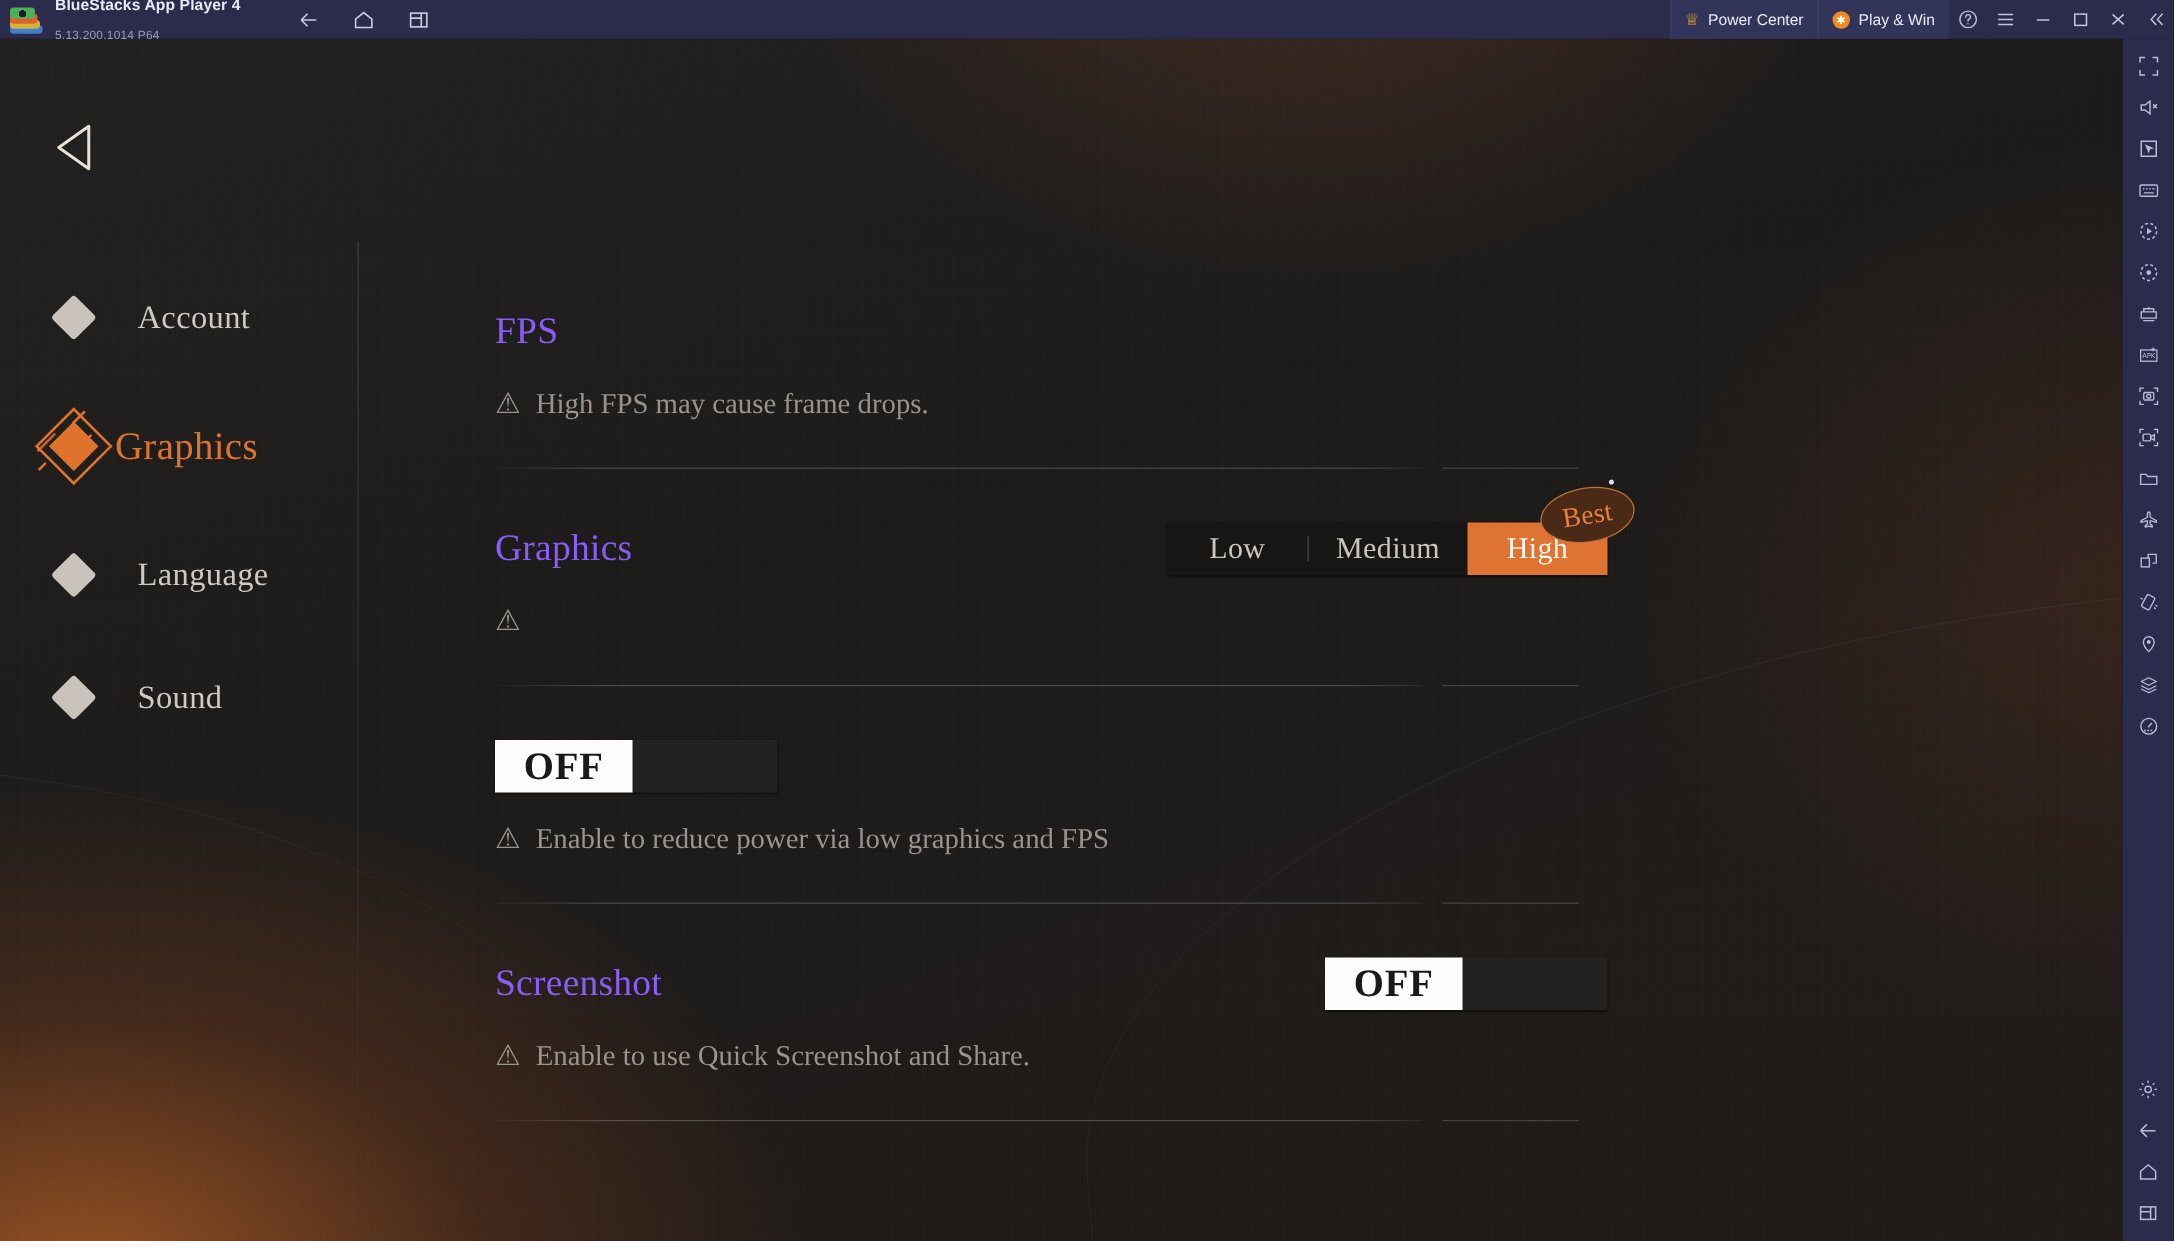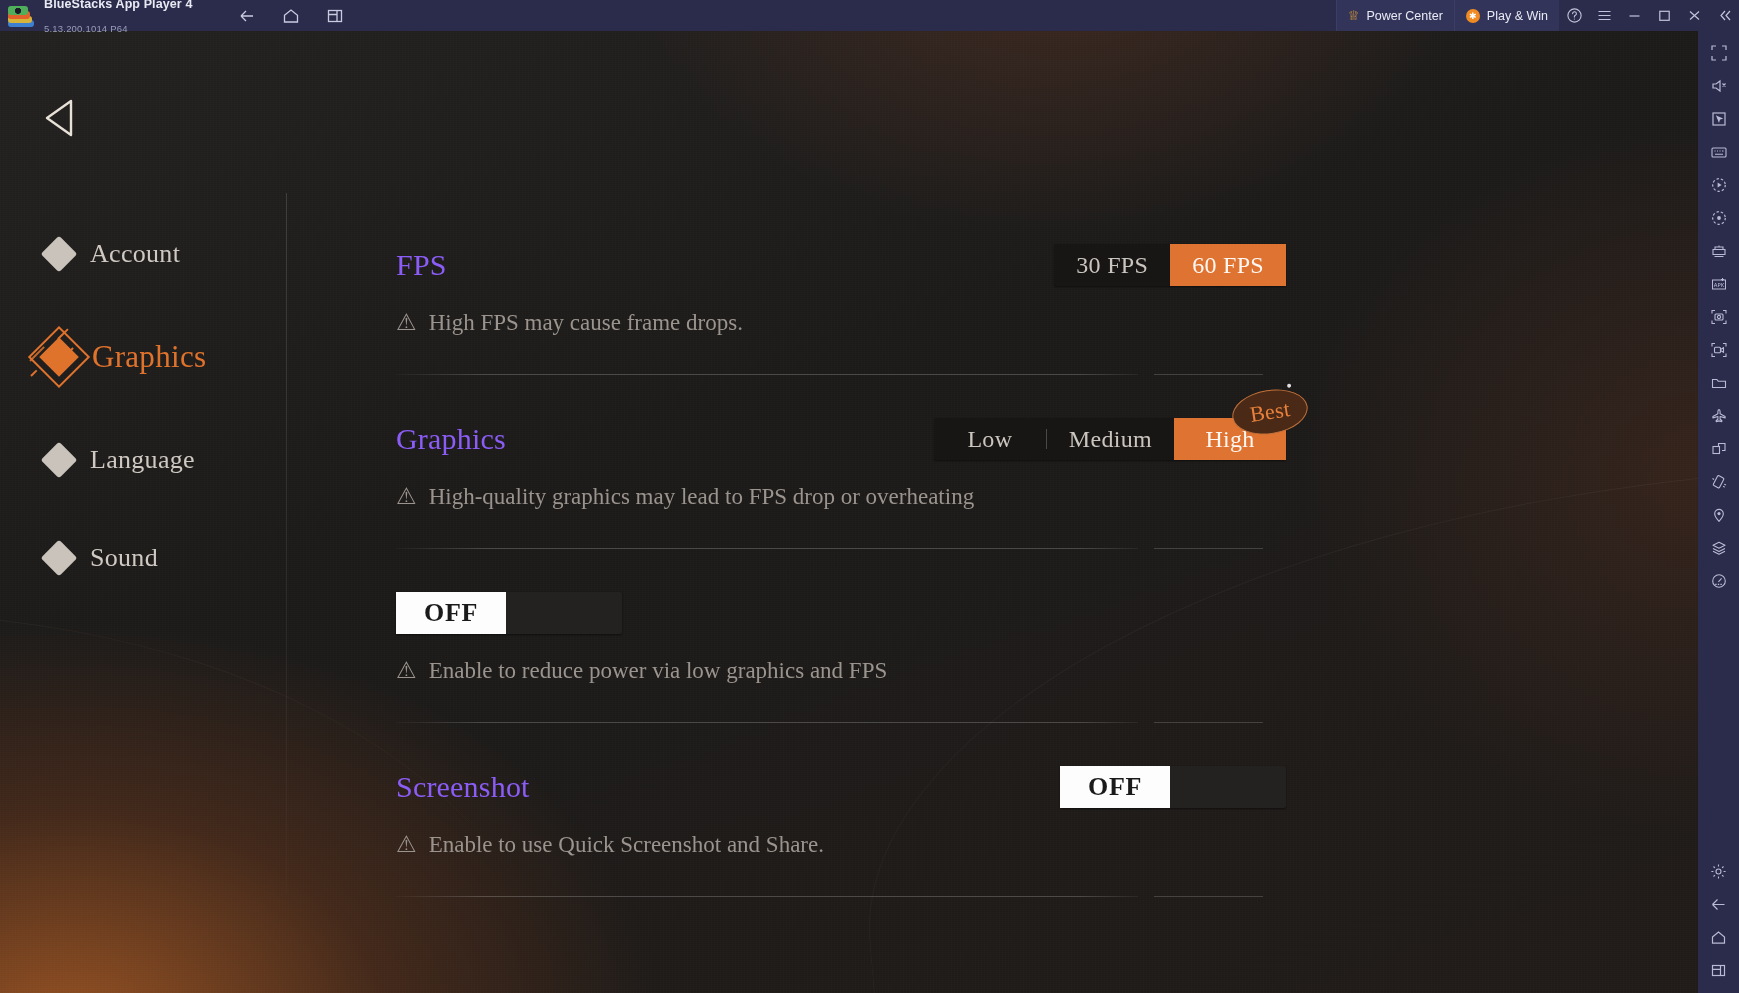--- a/index.html
+++ b/index.html
@@ -109,21 +109,21 @@
     display: flex; align-items: center; gap: 18px;
     height: 74px; cursor: pointer; margin-bottom: 24px;
     position: relative;
   }
   .nav-item .dia {
     width: 26px; height: 26px; flex: none;
     background: #c9c3bb; transform: rotate(45deg); border-radius: 3px;
   }
   .nav-label {
     font-family: "Liberation Serif", serif;
-    font-size: 26px; color: #cfc9c2; letter-spacing: .3px;
+    font-size: 26px; color: #cfc9c2; letter-spacing: .3px; margin-left: 20px;
   }
   .nav-item.active { height: 84px; }
   .nav-item.active .nav-label { color: #e0732c; font-size: 31px; margin-left: -16px; }
   .dia-active { position: relative; width: 62px; height: 62px; flex: none; margin-left: -18px; }
   .dia-active .outer {
     position: absolute; left: 9px; top: 9px; width: 44px; height: 44px;
     border: 2px solid #e0732c; transform: rotate(45deg);
   }
   .dia-active .inner {
     position: absolute; left: 17px; top: 17px; width: 28px; height: 28px;
@@ -205,21 +205,21 @@
 
   
   .toggle {
     display: flex; align-items: center; height: 42px; width: 226px;
     background: #242220; border-radius: 2px; position: relative; cursor: pointer;
     box-shadow: 0 1px 2px rgba(0,0,0,.5);
   }
   .toggle .knob {
     position: absolute; left: 0; top: 0; height: 42px; width: 110px;
     background: #fdfdfd; display: flex; align-items: center; justify-content: center;
-    font-family: "Liberation Serif", serif; font-size: 26px; color: #1a1a1a;
+    font-family: "Liberation Serif", serif; font-size: 31px; color: #1a1a1a;
     font-weight: bold; letter-spacing: .6px;
   }
 </style>
 </head>
 <body>
 
 <div id="app">
 
   <div class="titlebar">
     <div class="bs-logo">
@@ -341,24 +341,20 @@
       </div>
     </div>
 
     <div class="v-divider"></div>
 
     <div class="rows">
 
       <div class="row">
         <div class="row-head">
           <div class="row-title">FPS</div>
-          <div class="seg">
-            <div class="seg-btn">30 FPS</div>
-            <div class="seg-btn on">60 FPS</div>
-          </div>
         </div>
         <div class="row-note">
           <span class="warn-ico">⚠</span>
           <span>High FPS may cause frame drops.</span>
         </div>
         <div class="divider">
             <i class="seg-a"></i>
             <i class="seg-b"></i>
           </div>
       </div>
@@ -373,21 +369,20 @@
             <div class="seg-btn on">High</div>
             <div class="badge-best">
               <i class="ell"></i>
                 <i class="dot"></i>
               <span>Best</span>
             </div>
           </div>
         </div>
         <div class="row-note">
           <span class="warn-ico">⚠</span>
-          <span>High-quality graphics may lead to FPS drop or overheating</span>
         </div>
         <div class="divider">
             <i class="seg-a"></i>
             <i class="seg-b"></i>
           </div>
       </div>
 
       <div class="row">
         <div class="row-head">
           <div class="toggle">

